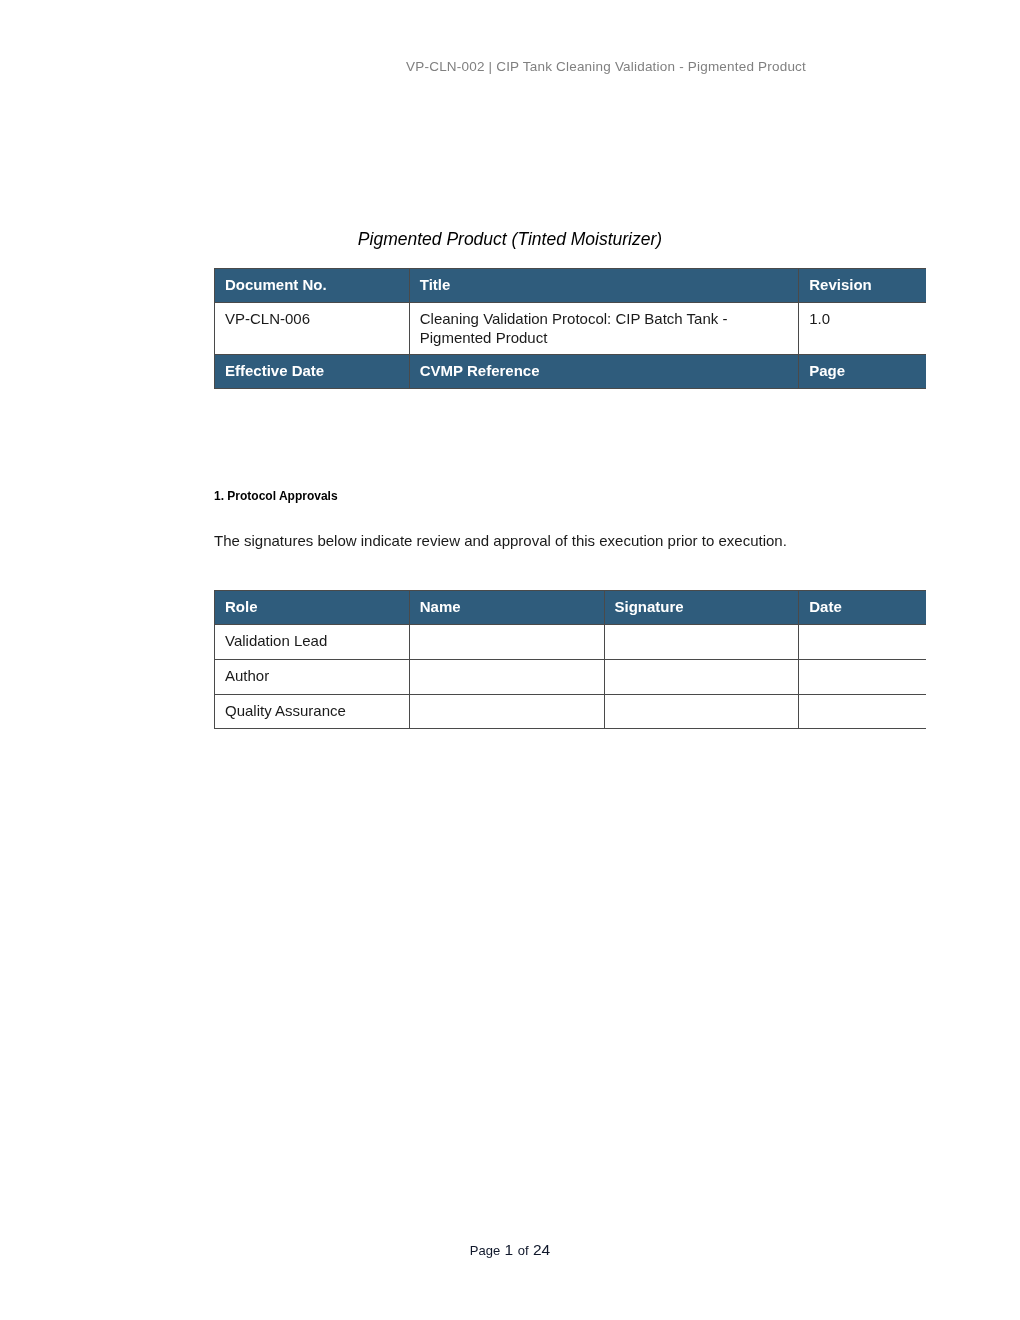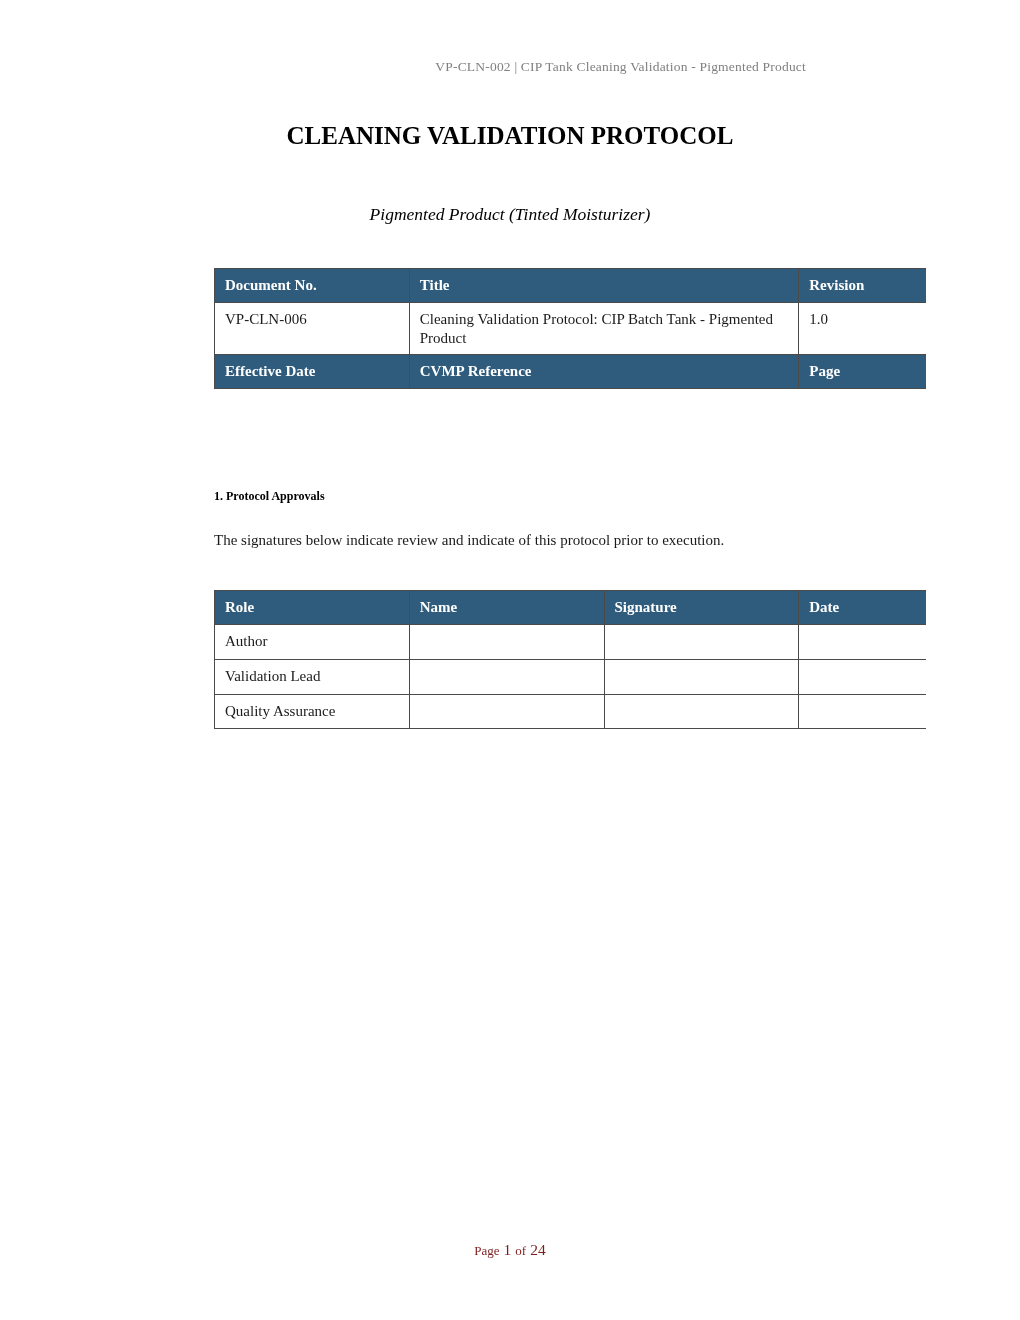--- a/index.html
+++ b/index.html
@@ -3,21 +3,21 @@
 <meta charset="utf-8">
 <style>
   * { margin: 0; padding: 0; box-sizing: border-box; }
   html, body { background: #ffffff; }
   .page {
     position: relative;
     width: 832px;
     height: 1320px;
     margin: 0 auto;
     background: #ffffff;
-    font-family: Liberation Serif, serif;
+    font-family: Liberation Sans, sans-serif;
     color: #1a1a1a;
     overflow: hidden;
   }
   .doc-ref {
     position: absolute;
     top: 59px;
     right: 120px;
     font-size: 13.5px;
     color: #808080;
     letter-spacing: 0.2px;
@@ -36,21 +36,21 @@
     position: absolute;
     top: 169px;
     left: 0;
     width: 100%;
     text-align: center;
     font-size: 20px;
     color: #000000;
   }
   .subtitle2 {
     position: absolute;
-    top: 204px;
+    top: 229px;
     left: 0;
     width: 100%;
     text-align: center;
     font-size: 17.5px;
     font-style: italic;
     color: #000000;
   }
   table {
     position: absolute;
     left: 120px;
@@ -90,37 +90,36 @@
     width: 780px;
     font-size: 15px;
     color: #1a1a1a;
   }
   .footer {
     position: absolute;
     top: 1241px;
     left: 0;
     width: 100%;
     text-align: center;
-    color: #7f1d1d;
+    color: #0f172a;
   }
   .footer .f-small { font-size: 13px; }
   .footer .f-num { font-size: 15.5px; }
   .h-row { height: 31px; }
   .r-tall { height: 52px; }
   .r-med { height: 35px; }
   .r-std { height: 32px; }
 </style>
 </head>
 <body>
 
 <div class="page">
 
   <div class="doc-ref">VP-CLN-002 | CIP Tank Cleaning Validation - Pigmented Product</div>
 
-  <div class="title">CLEANING VALIDATION PROTOCOL</div>
   <div class="subtitle2">Pigmented Product (Tinted Moisturizer)</div>
 
   <table class="doc-info-table">
     <colgroup>
       <col style="width:25%">
         <col style="width:50%">
         <col style="width:25%">
     </colgroup>
     <tbody>
         <tr class="h-row">
@@ -135,44 +134,44 @@
     </tr>
     <tr class="h-row">
       <th>Effective Date</th>
       <th>CVMP Reference</th>
       <th>Page</th>
     </tr>
   </tbody>
     </table>
 
   <div class="section-heading">1. Protocol Approvals</div>
-  <div class="section-intro">The signatures below indicate review and indicate of this protocol prior to execution.</div>
+  <div class="section-intro">The signatures below indicate review and approval of this execution prior to execution.</div>
 
   <table class="approvals-table">
     <colgroup>
       <col style="width:25%">
         <col style="width:25%">
         <col style="width:25%">
         <col style="width:25%">
     </colgroup>
     <tbody>
         <tr class="h-row">
       <th>Role</th>
       <th>Name</th>
       <th>Signature</th>
       <th>Date</th>
     </tr>
     <tr class="r-med">
-      <td>Author</td>
+      <td>Validation Lead</td>
       <td></td>
       <td></td>
       <td></td>
     </tr>
     <tr class="r-med">
-      <td>Validation Lead</td>
+      <td>Author</td>
       <td></td>
       <td></td>
       <td></td>
     </tr>
     <tr class="r-std">
       <td>Quality Assurance</td>
       <td></td>
       <td></td>
       <td></td>
     </tr>

